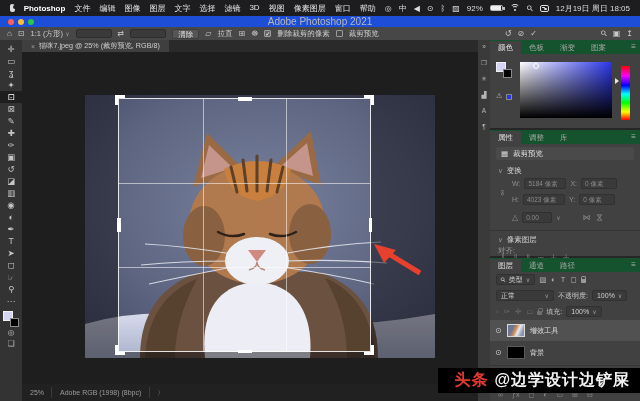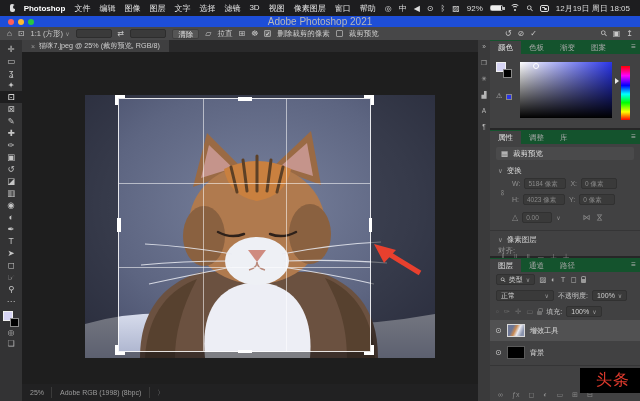--- a/index.html
+++ b/index.html
@@ -110,21 +110,21 @@
 .lock.dim2{background:#6f6f6f}.lock.dim2::before{border-color:#6f6f6f}
 .layerrow{position:absolute;left:0;width:150px;height:21px;display:flex;align-items:center;gap:5px;padding:0 5px;font-size:7.2px;color:#ddd}
 .layerrow.selected{background:#515152}
 .eye{color:#c5c5c5;font-size:8px}
 .thumb{width:18px;height:13px;border:1px solid #d9d9d9;background:linear-gradient(115deg,#6d7694 28%,#c98a52 45%,#e9eaf2 62%,#8a93ad 85%)}
 .thumb.bgthumb{background:#000;border-color:#5a5a5a}
 .bottomicons{position:absolute;left:8px;right:4px;bottom:2px;display:flex;gap:9px;color:#8a8a8a;font-size:7px}
 
 .arrow{position:absolute;left:348px;top:188px;width:56px;height:38px}
 .watermark{position:absolute;right:0;top:368px;height:25px;background:#000;display:flex;align-items:center;gap:6px;padding:0 10px 0 16px;z-index:60}
-.wm-brand{font-size:16px;font-weight:normal;color:#df3a2d;letter-spacing:1px}
+.wm-brand{font-size:16px;font-weight:bold;color:#df3a2d;letter-spacing:1px}
 .wm-handle{font-size:16px;font-weight:bold;color:#f2f2f2;letter-spacing:1px}
 </style>
 </head>
 <body>
 
 <div id="app">
 
   <div class="menubar">
     <span class="apple"></span>
     <span class="appname">Photoshop</span>
@@ -476,15 +476,16 @@
           <span>◐</span>
           <span>▭</span>
           <span>⊞</span>
           <span>⊟</span>
         </div>
     </div>
   </div>
 
   <div class="watermark">
     <span class="wm-brand">头条</span>
+    <span class="wm-handle">@边学设计边铲屎</span>
   </div>
 
 </div>
 
 </body></html>

